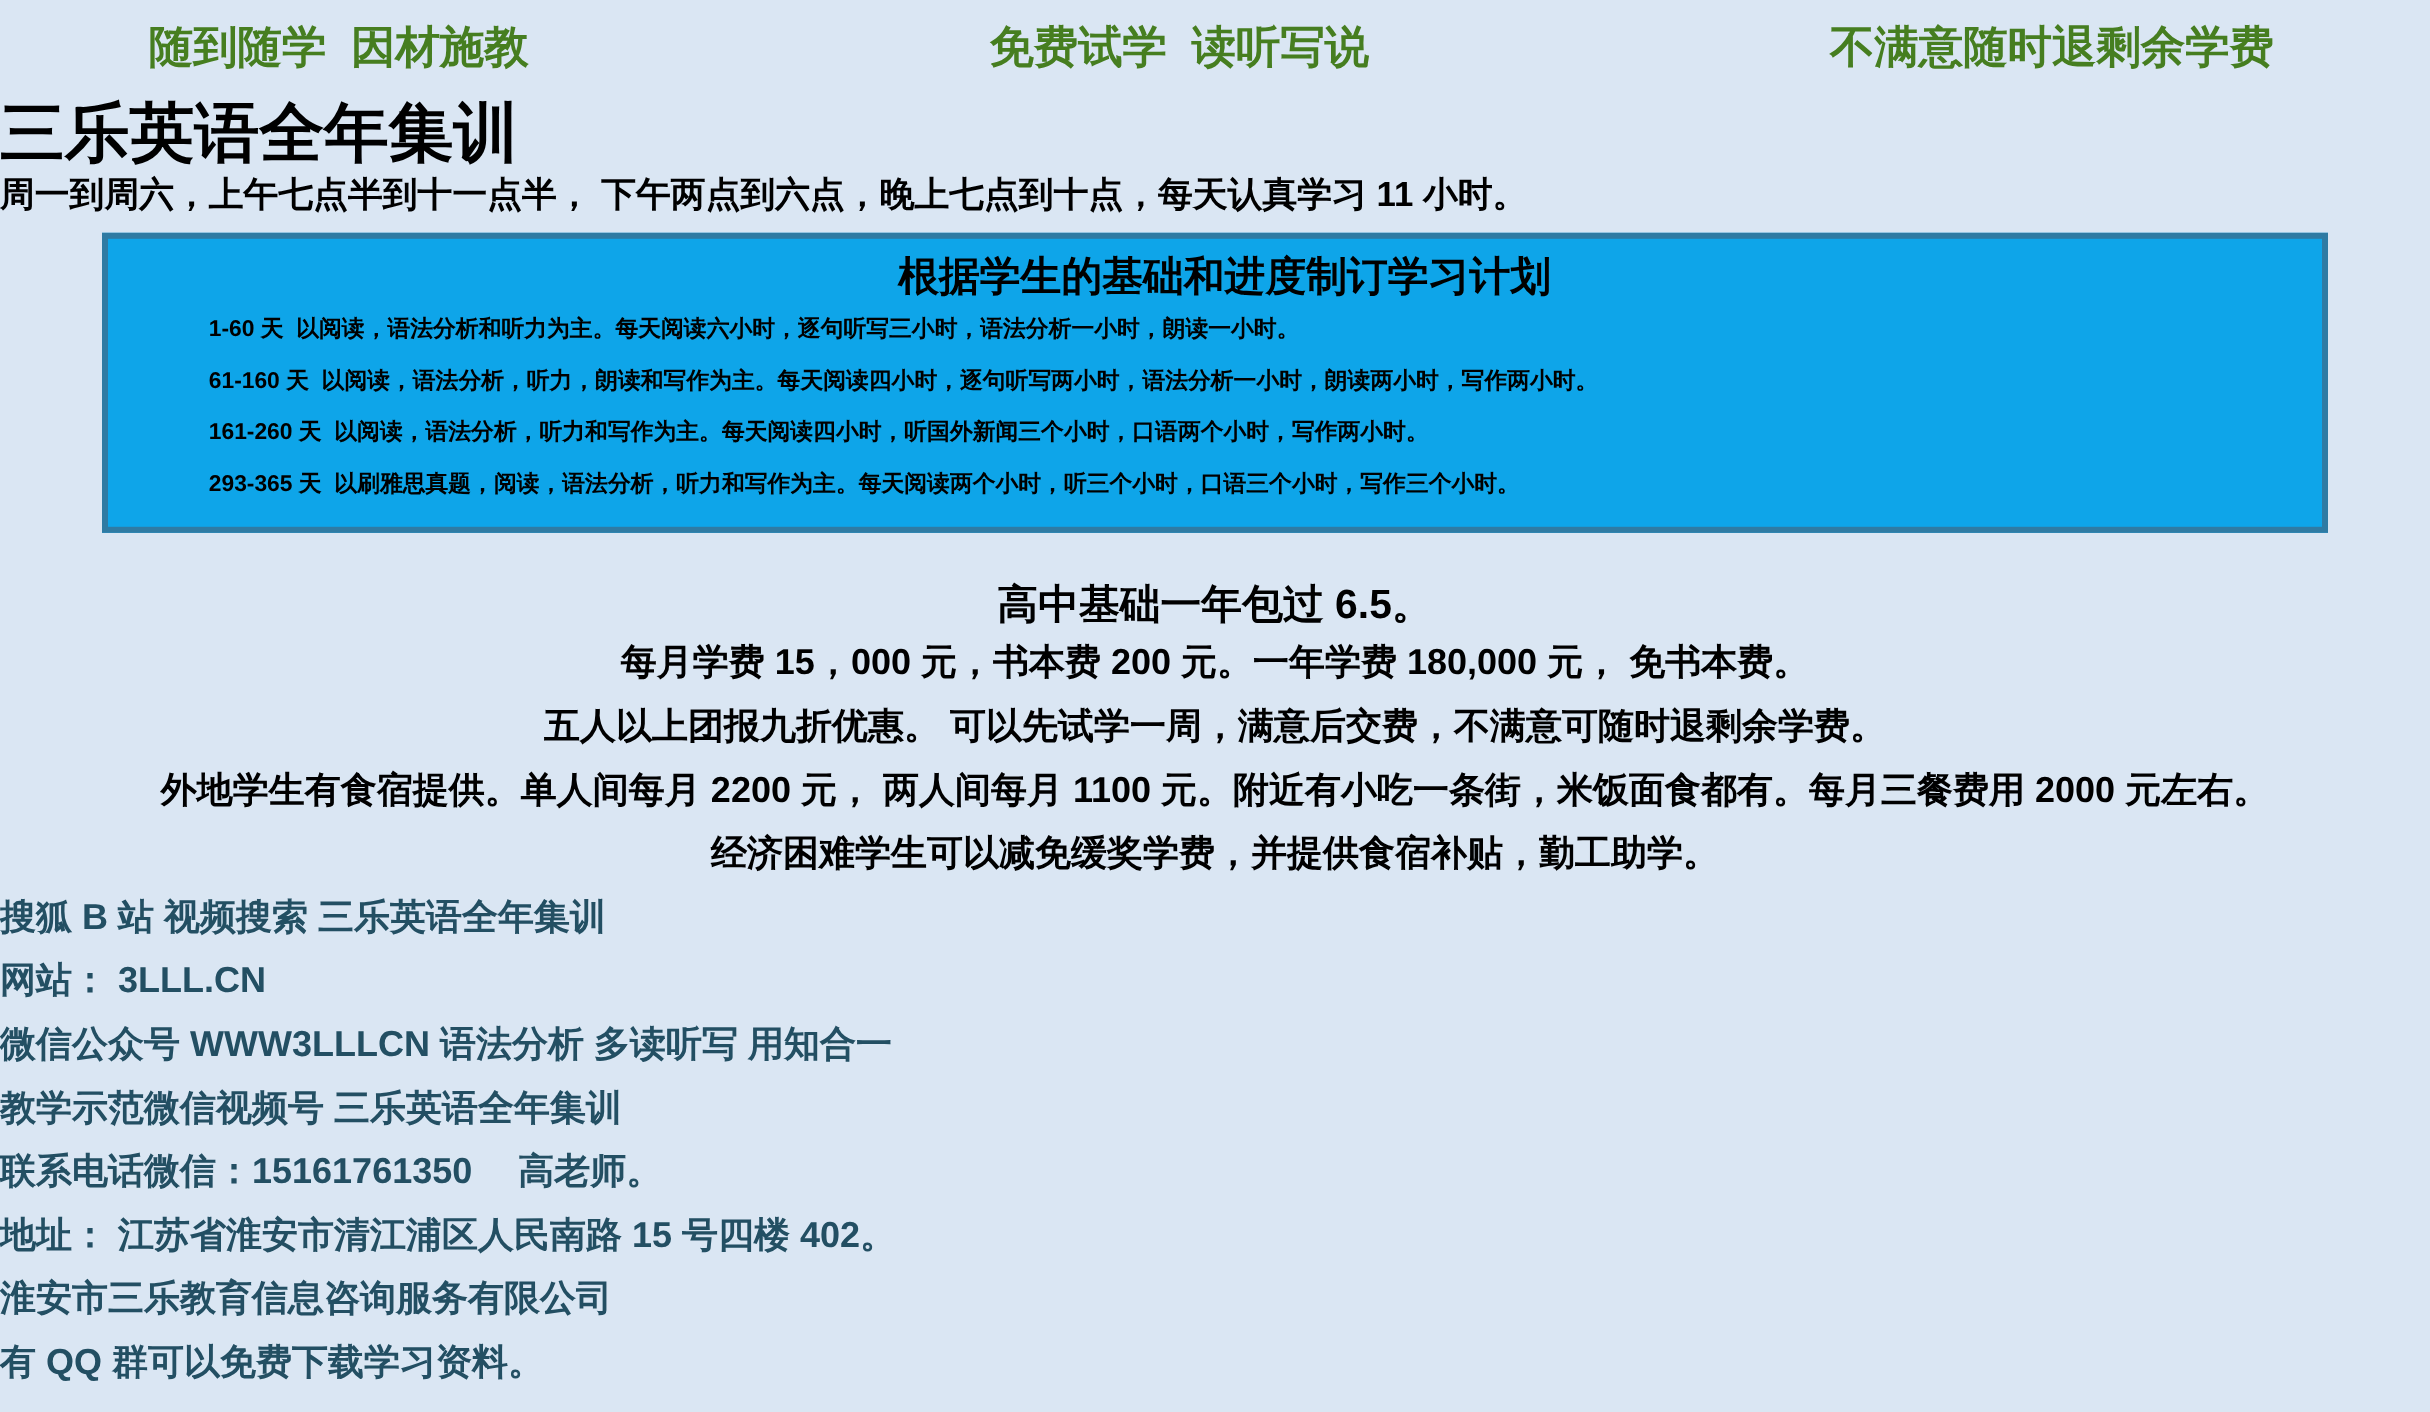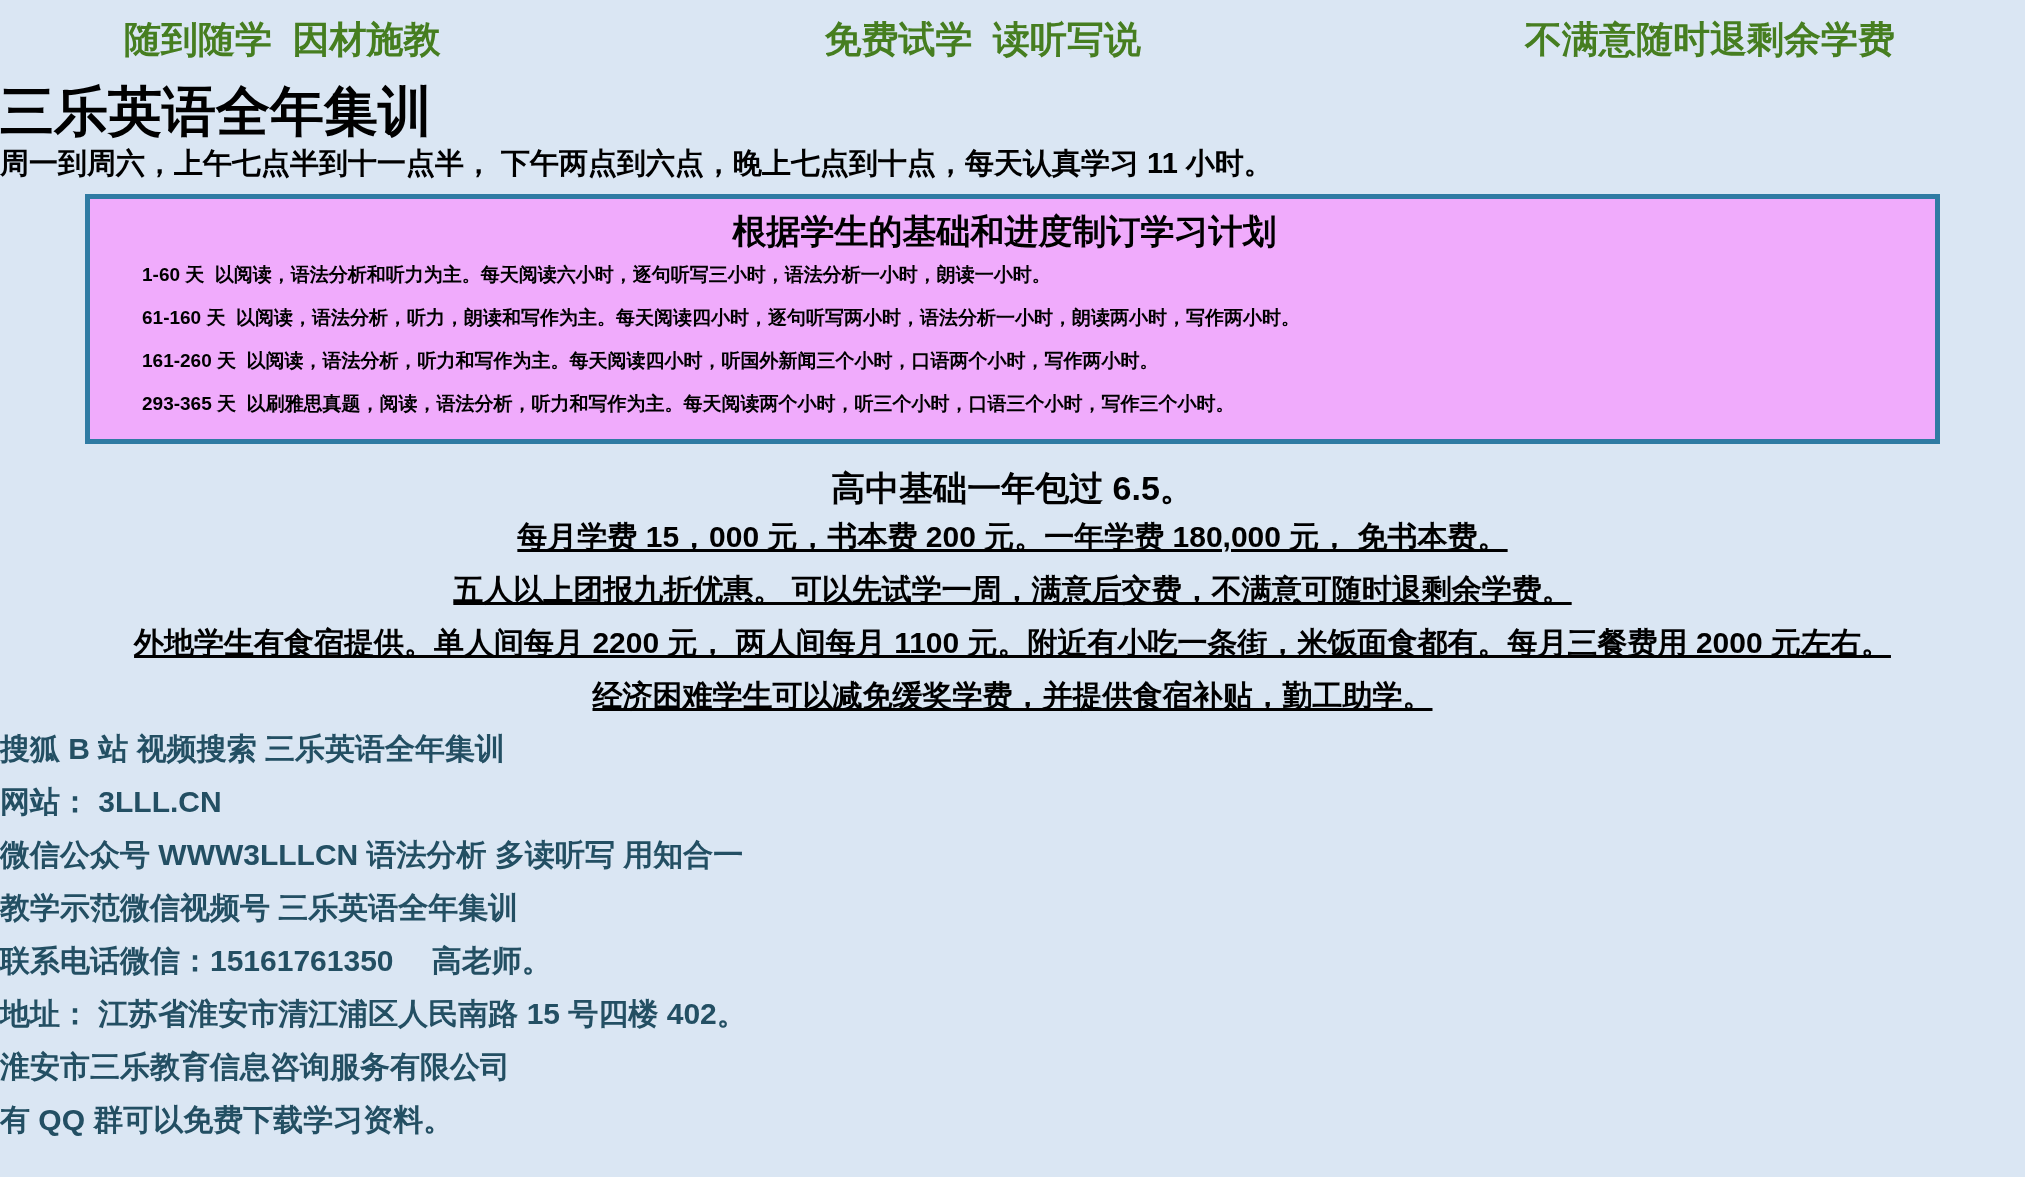--- a/index.html
+++ b/index.html
@@ -46,46 +46,45 @@
   .schedule-line {
     text-align: left;
     font-size: 29px;
     line-height: 38px;
   }
 
   
   .plan-box {
     margin: 12px 85px 0 85px;
     border: 5px solid #2f7ba3;
-    background: #f0abfc;
-    padding: 10px 20px 14px 4px;
+    background: #0ea5e9;
+    padding: 10px 20px 14px 36px;
   }
   .plan-box-title {
     text-align: center;
     font-size: 34px;
     line-height: 44px;
   }
   .plan-item {
     font-size: 19px;
     line-height: 43px;
     padding-left: 48px;
   }
 
   
   .headline {
     text-align: center;
     font-size: 34px;
     line-height: 44px;
-    margin-top: 22px;
+    margin-top: 38px;
   }
   .body-line {
     text-align: center;
     font-size: 30px;
     line-height: 53px;
-    text-decoration: underline;
   }
 
   
   .contact-line {
     text-align: left;
     font-size: 30px;
     line-height: 53px;
     color: #234f63;
   }
 </style>

